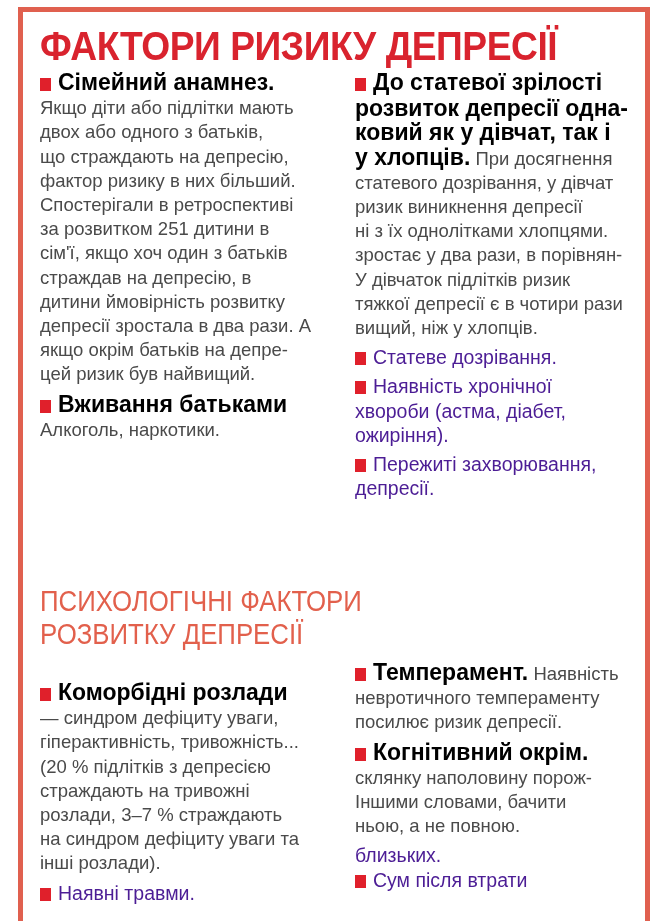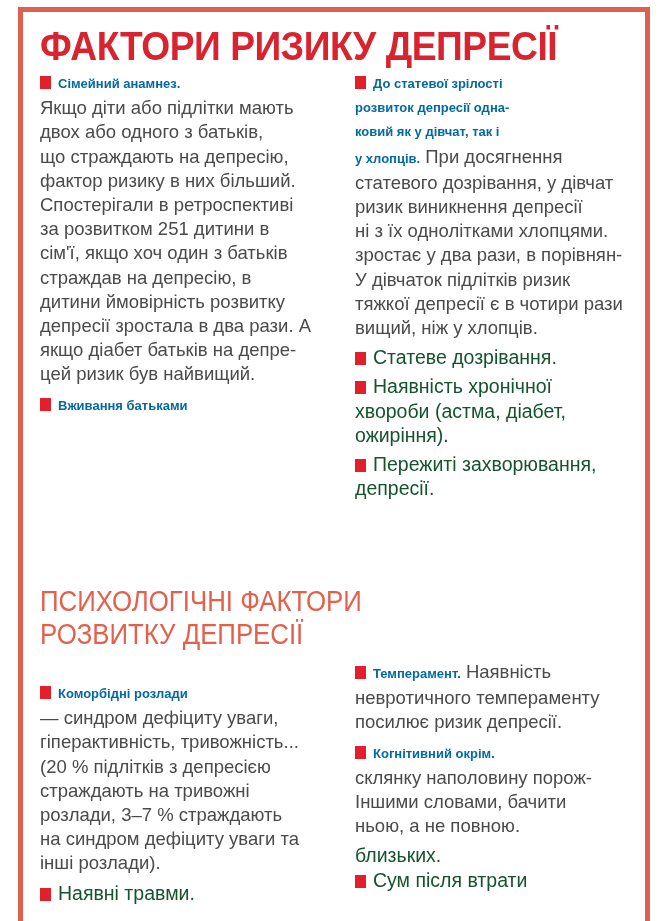--- a/index.html
+++ b/index.html
@@ -25,22 +25,22 @@
   }
   .col {
     position: absolute; width: 280px;
     font-size: 18.5px; line-height: 24.2px; color: #4a4a4a;
   }
   .col p { margin: 0 0 5px 0; }
   .bullet {
     display: inline-block; width: 11px; height: 13px; background: #e0202b;
     margin-right: 7px; vertical-align: -1px;
   }
-  .lead { font-weight: bold; color: #0369a1; font-size: 13px; }
-  .plain-lead { color: #14532d; font-size: 19.5px; }
+  .lead { font-weight: bold; color: #000000; font-size: 23px; }
+  .plain-lead { color: #4c1d95; font-size: 19.5px; }
   .line { display: block; white-space: nowrap; }
 </style>
 </head>
 <body>
 
 <div class="frame"></div>
 
 <h1 class="title">ФАКТОРИ РИЗИКУ ДЕПРЕСІЇ</h1>
 
 <div class="col" style="left:40px; top:70px;">
@@ -49,25 +49,26 @@
     <span class="line">Якщо діти або підлітки мають</span>
     <span class="line">двох або одного з батьків,</span>
     <span class="line">що страждають на депресію,</span>
     <span class="line">фактор ризику в них більший.</span>
     <span class="line">Спостерігали в ретроспективі</span>
     <span class="line">за розвитком 251 дитини в</span>
     <span class="line">сім'ї, якщо хоч один з батьків</span>
     <span class="line">страждав на депресію, в</span>
     <span class="line">дитини ймовірність розвитку</span>
     <span class="line">депресії зростала в два рази. А</span>
-    <span class="line">якщо діабет батьків на депре-</span>
+    <span class="line">якщо окрім батьків на депре-</span>
     <span class="line">цей ризик був найвищий.</span>
   </p>
   <p>
     <span class="line"><span class="bullet"></span><span class="lead">Вживання батьками</span></span>
+    <span class="line">Алкоголь, наркотики.</span>
   </p>
 </div>
 
 <div class="col" style="left:355px; top:70px;">
   <p>
     <span class="line"><span class="bullet"></span><span class="lead">До статевої зрілості</span></span>
     <span class="line lead">розвиток депресії одна-</span>
     <span class="line lead">ковий як у дівчат, так і</span>
     <span class="line"><span class="lead">у хлопців.</span> <span>При досягнення</span></span>
     <span class="line">статевого дозрівання, у дівчат</span>

